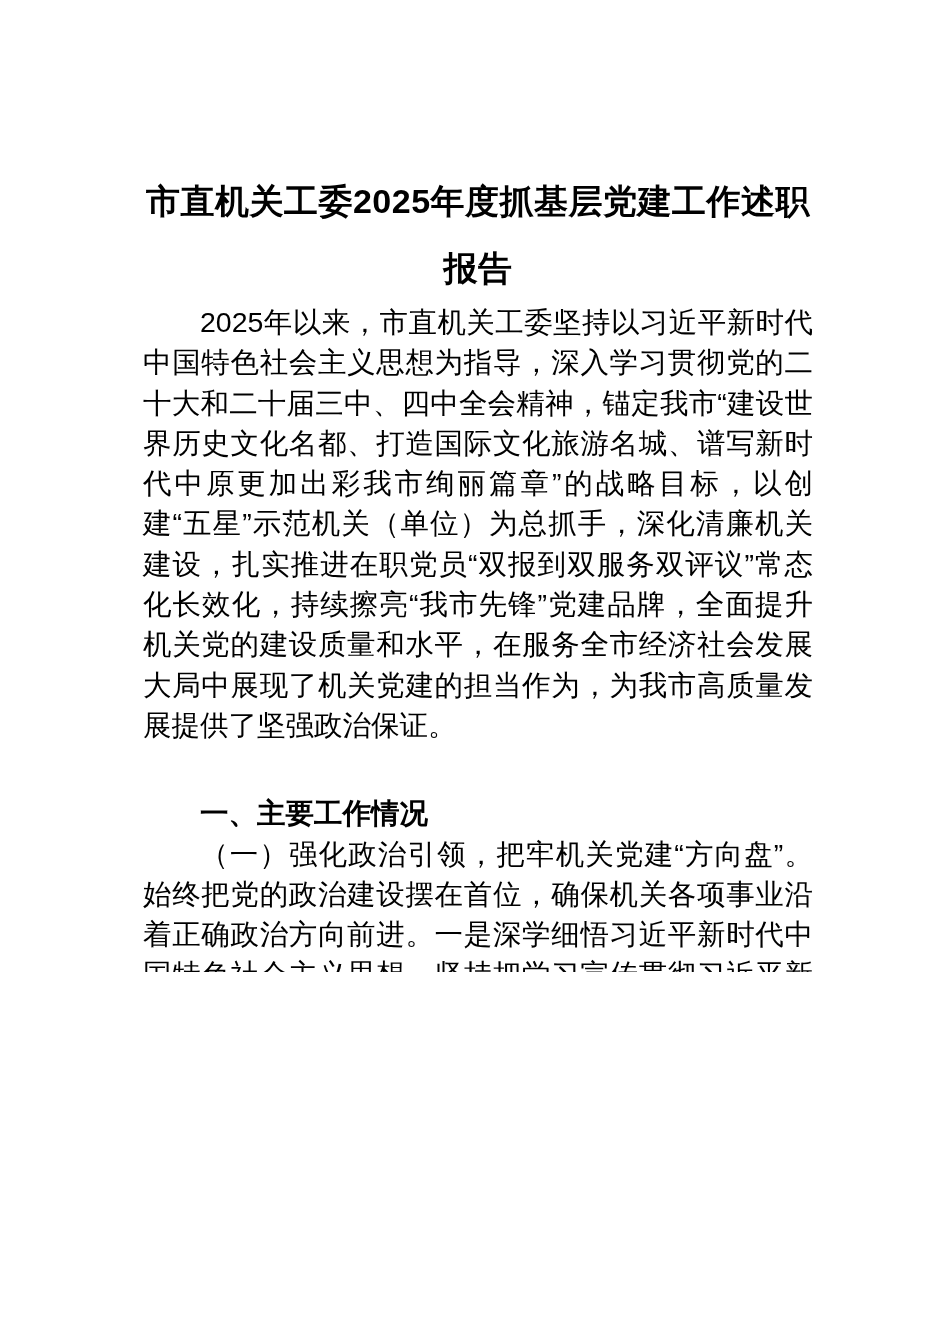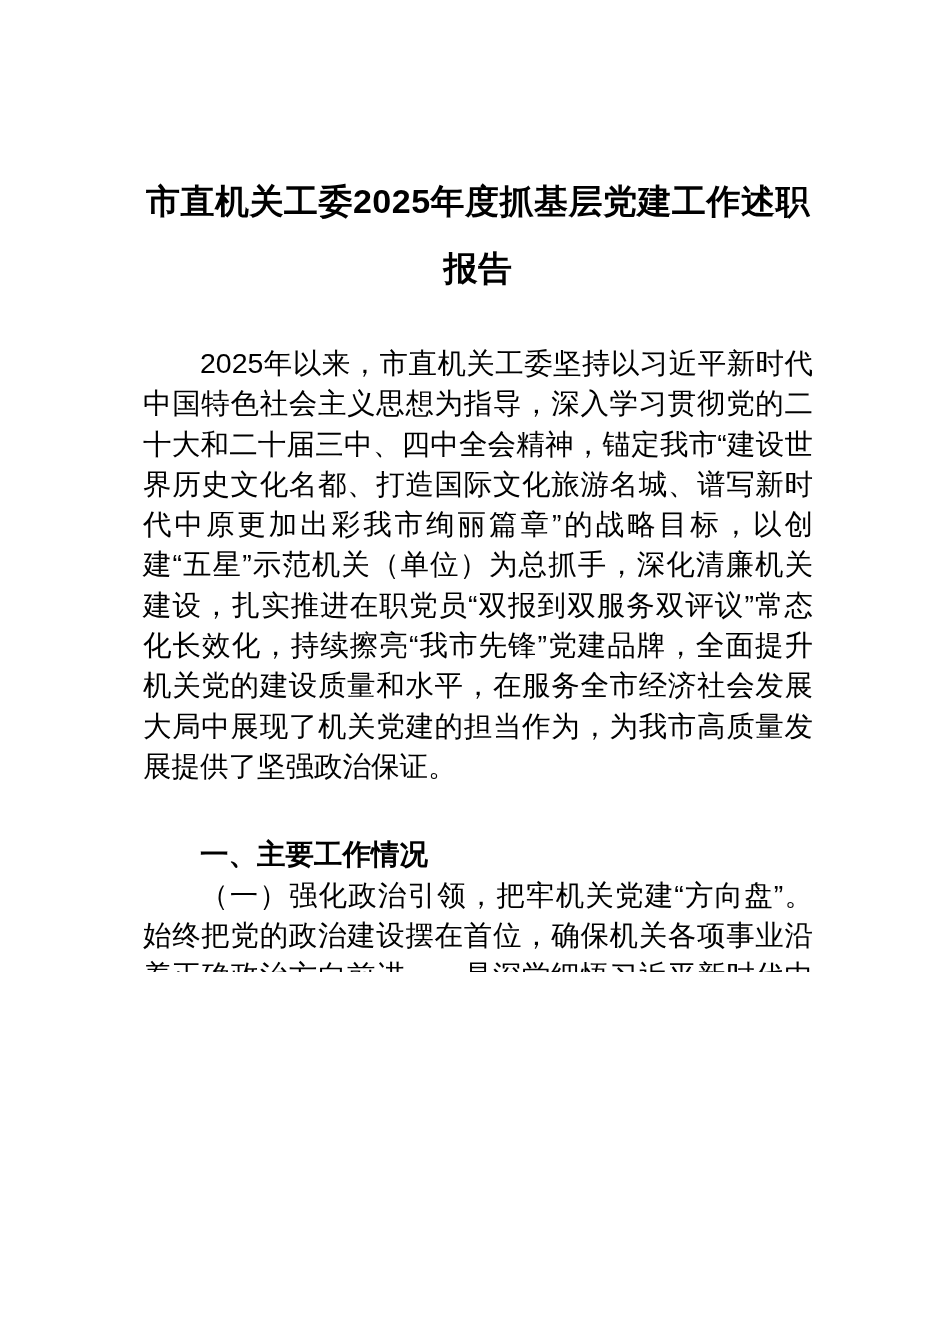--- a/index.html
+++ b/index.html
@@ -38,21 +38,20 @@
     font-weight: normal;
     font-size: 28.5px;
     line-height: 40.3px;
     color: #000000;
     text-align: justify;
     text-justify: inter-ideograph;
     text-indent: 2em;
     letter-spacing: 0px;
   }
   .para.first-para {
-    margin-top: 41px;
   }
   .para.heading {
     font-weight: bold;
     margin-top: 48px;
   }
   .page-number {
     position: absolute;
     left: 0;
     top: 1190px;
     width: 950px;

